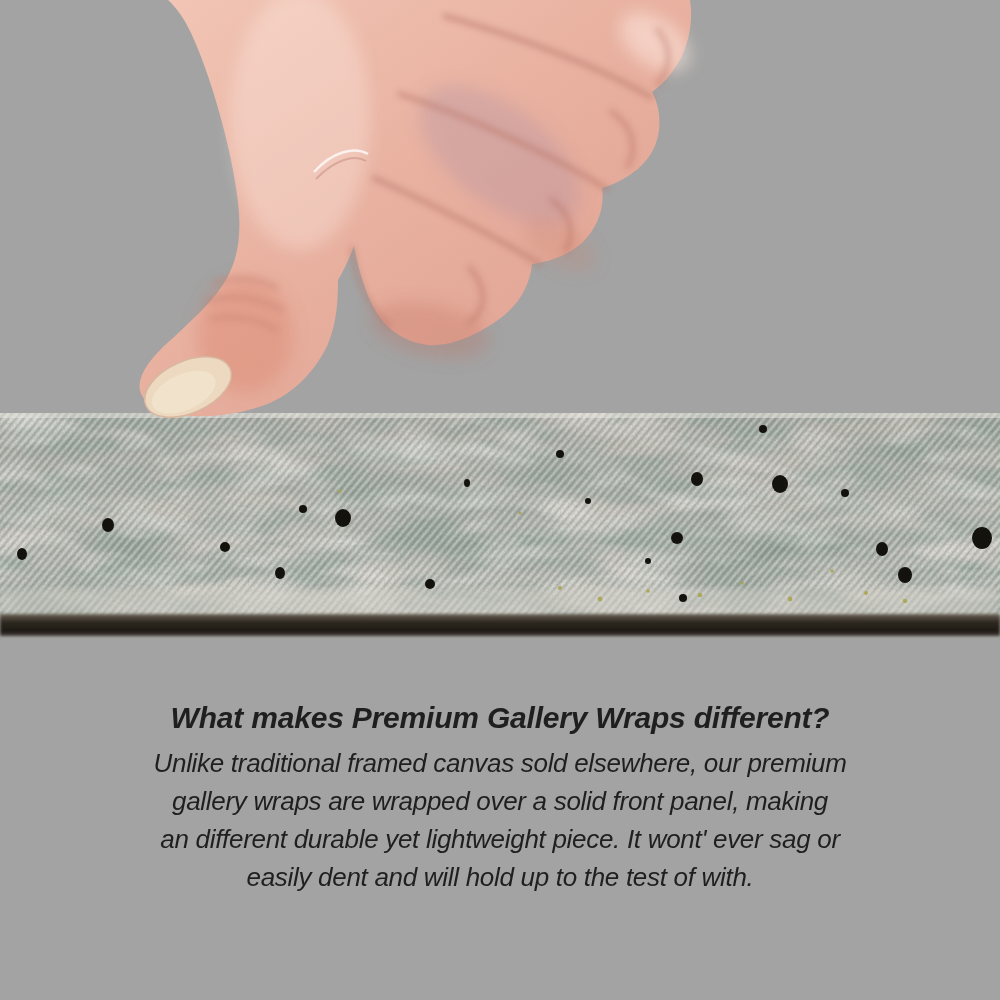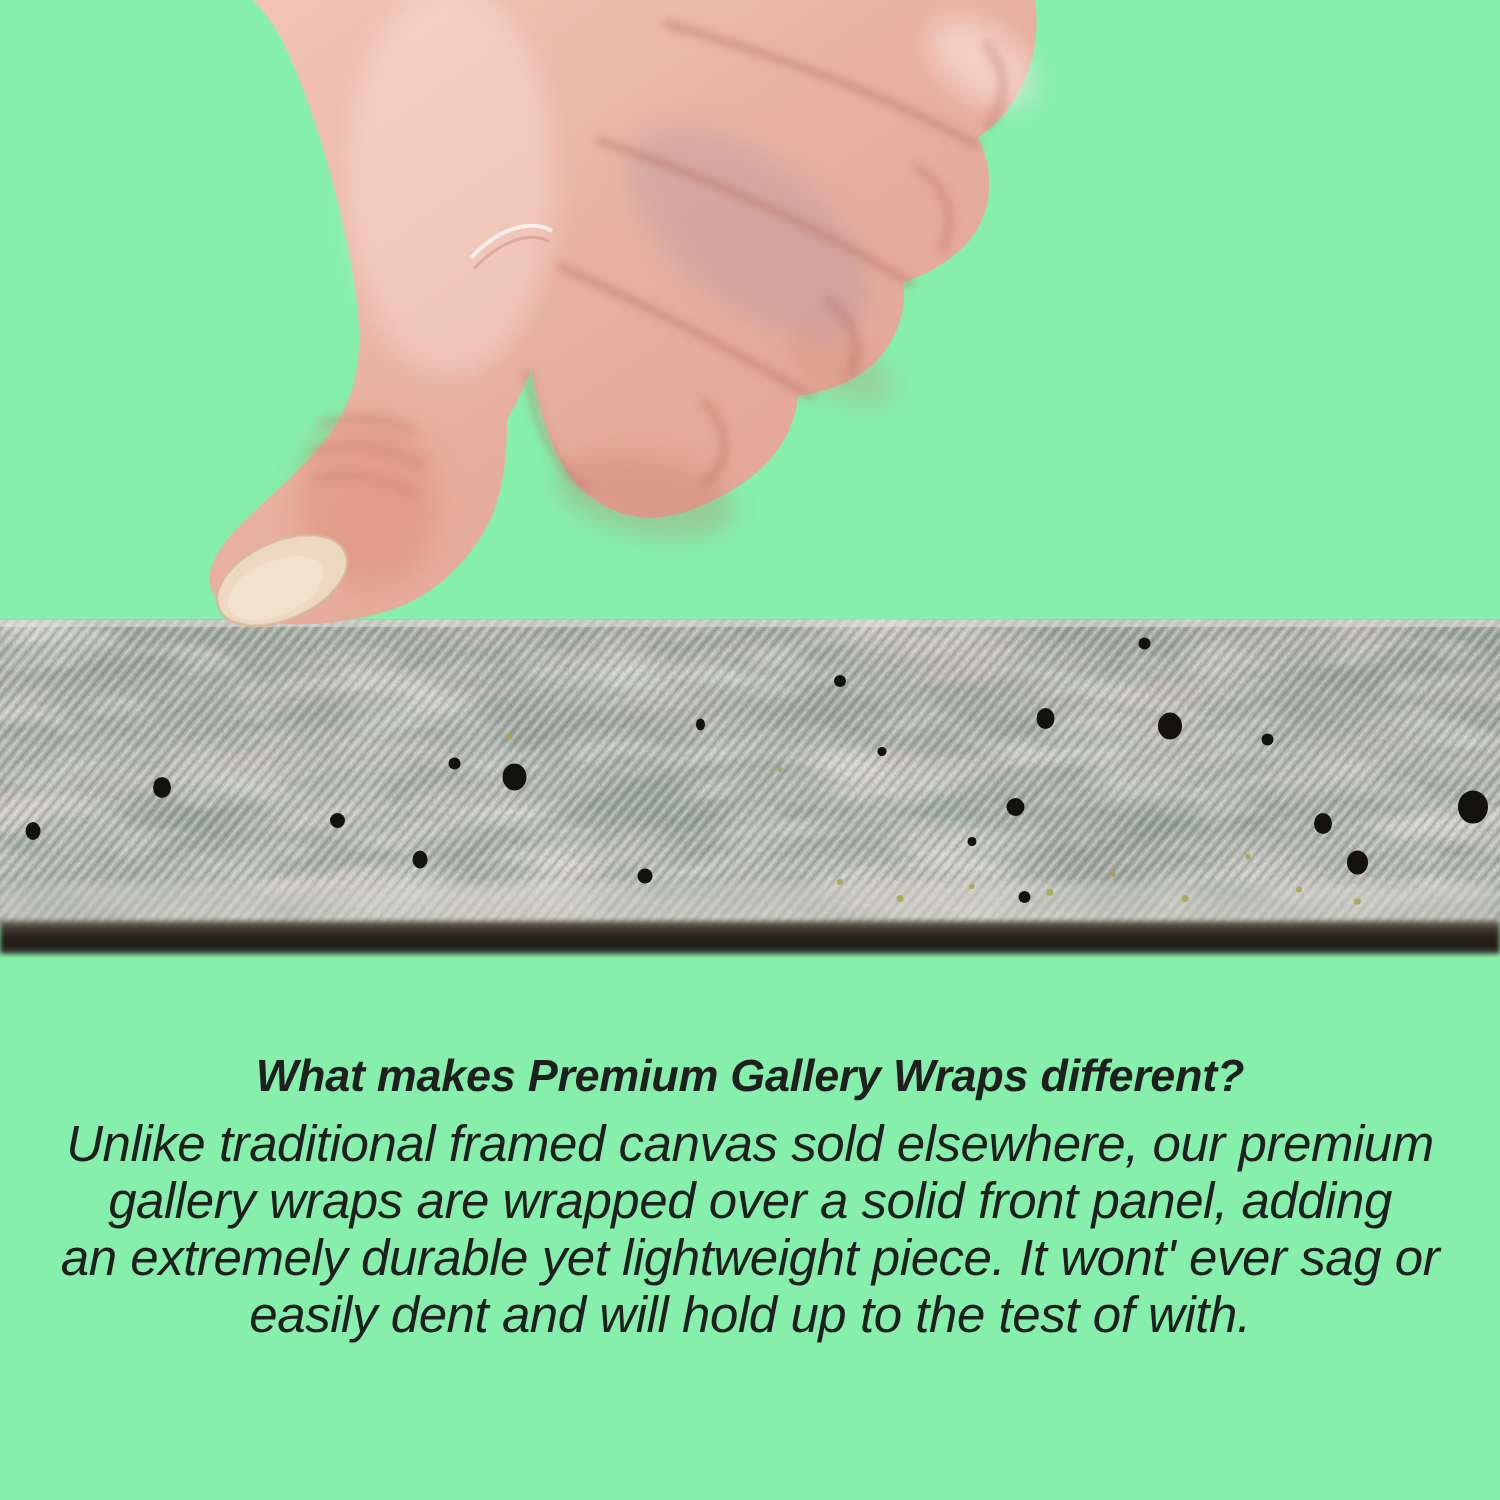--- a/index.html
+++ b/index.html
@@ -1,30 +1,30 @@
 <!DOCTYPE html>
 <html><head>
 <meta charset="utf-8">
 <style>
   html,body{margin:0;padding:0;background:#ffffff;}
   .scene{
-    position:relative;width:1000px;height:1000px;background:#86efac;
+    position:relative;width:1000px;height:1000px;background:#a3a3a3;
     overflow:hidden;font-family:"Liberation Sans",sans-serif;
   }
   .hand{position:absolute;top:0;left:0;z-index:2;}
   .strip{position:absolute;top:413px;left:0;z-index:1;}
   .copy{
     position:absolute;top:701px;left:0;width:100%;text-align:center;
     color:#1f1f1f;font-style:italic;z-index:1;
   }
   .copy h1{
     margin:0 0 9px 0;font-size:30px;font-weight:700;letter-spacing:-0.2px;
   }
   .copy p{
-    margin:0;font-size:34px;line-height:38px;font-weight:400;letter-spacing:-0.3px;
+    margin:0;font-size:26px;line-height:38px;font-weight:400;letter-spacing:-0.3px;
   }
 </style>
 </head>
 <body>
 
 <div class="scene">
 
   <svg class="strip" width="1000" height="240" viewBox="0 0 1000 240" preserveAspectRatio="none">
     <defs>
       <linearGradient id="base" x1="0" y1="0" x2="0" y2="1">
@@ -190,18 +190,18 @@
       <path d="M 658 30 C 672 48 672 66 658 84"></path>
       <path d="M 612 112 C 632 126 638 146 628 166"></path>
       <path d="M 552 200 C 570 214 576 232 566 250"></path>
       <path d="M 470 268 C 486 286 488 308 470 322"></path>
     </g>
   </svg>
 
   <div class="copy">
     <h1>What makes Premium Gallery Wraps different?</h1>
     <p>Unlike traditional framed canvas sold elsewhere, our premium</p>
-    <p>gallery wraps are wrapped over a solid front panel, adding</p>
-    <p>an extremely durable yet lightweight piece. It wont' ever sag or</p>
+    <p>gallery wraps are wrapped over a solid front panel, making</p>
+    <p>an different durable yet lightweight piece. It wont' ever sag or</p>
     <p>easily dent and will hold up to the test of with.</p>
   </div>
 
 </div>
 
 </body></html>

